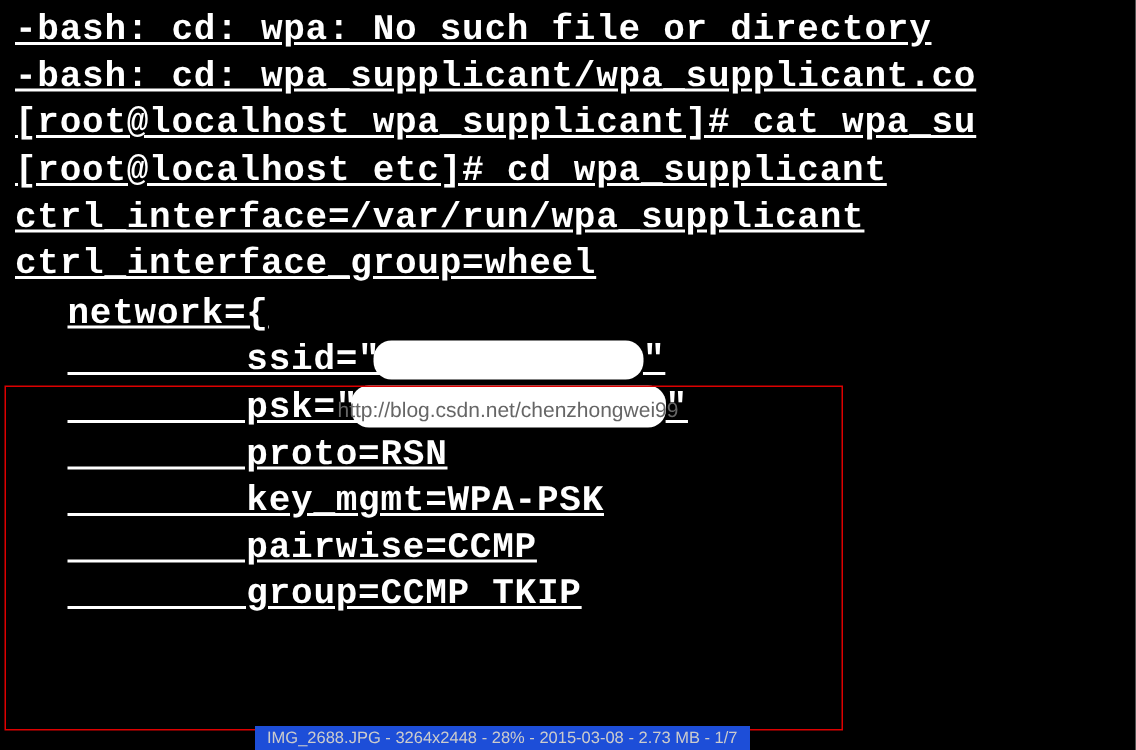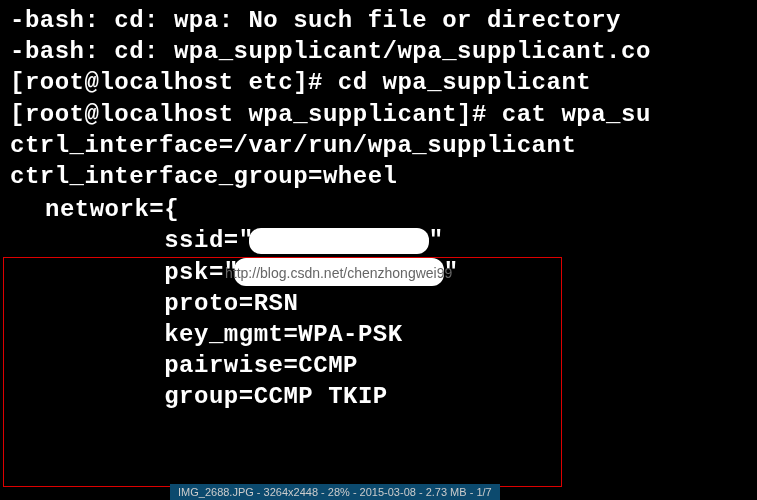--- a/index.html
+++ b/index.html
@@ -24,20 +24,21 @@
       height: 495px;
       position: relative;
       overflow: hidden;
       border: 1px solid #888;
       border-top: none;
       border-left: none;
     }
     .line {
       white-space: pre;
       letter-spacing: 0.5px;
+      text-decoration: underline;
     }
     .red-box {
       position: absolute;
       border: 1px solid #dd0000;
       left: 3px;
       top: 257px;
       width: 557px;
       height: 228px;
       pointer-events: none;
     }
@@ -64,42 +65,42 @@
     }
     .redact2 {
       width: 210px;
       height: 28px;
       margin-left: -5px;
     }
     .status-bar {
       position: absolute;
       bottom: 0;
       left: 170px;
-      background: #0c4a6e;
+      background: #1d4ed8;
       color: #ccc;
       font-size: 11px;
       font-family: Arial, sans-serif;
       font-weight: normal;
       padding: 1px 8px;
       letter-spacing: 0;
       white-space: pre;
     }
     .network-block {
       margin-top: 2px;
       margin-left: 35px;
     }
   </style>
 </head>
 <body>
 
 <div class="terminal">
   <div class="line">-bash: cd: wpa: No such file or directory</div>
   <div class="line">-bash: cd: wpa_supplicant/wpa_supplicant.co</div>
+  <div class="line">[root@localhost wpa_supplicant]# cat wpa_su</div>
   <div class="line">[root@localhost etc]# cd wpa_supplicant</div>
-  <div class="line">[root@localhost wpa_supplicant]# cat wpa_su</div>
   <div class="line">ctrl_interface=/var/run/wpa_supplicant</div>
   <div class="line">ctrl_interface_group=wheel</div>
 
   <div class="network-block">
     <div class="line">network={</div>
     <div class="line"><span>        ssid="</span><span class="redact redact1"></span><span>"</span></div>
     <div class="line"><span>        psk="</span><span class="redact redact2"></span><span>"</span></div>
     <div class="line">        proto=RSN</div>
     <div class="line">        key_mgmt=WPA-PSK</div>
     <div class="line">        pairwise=CCMP</div>

